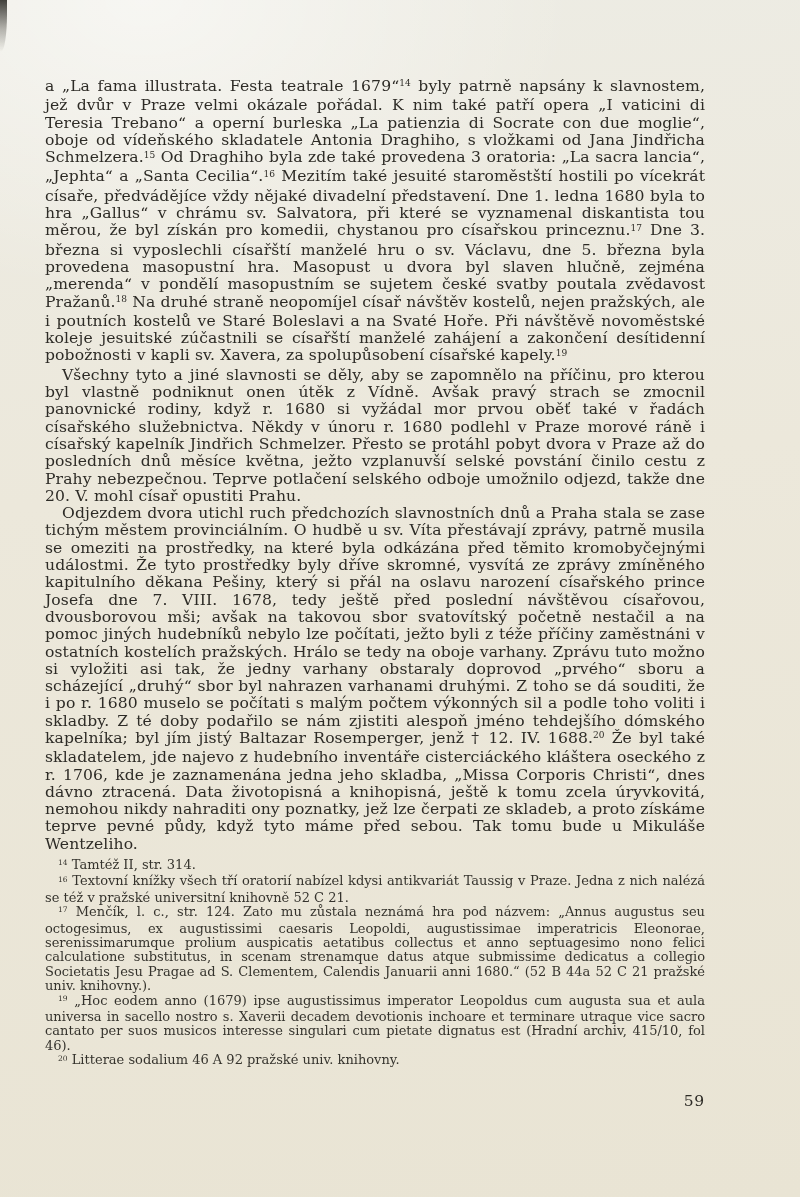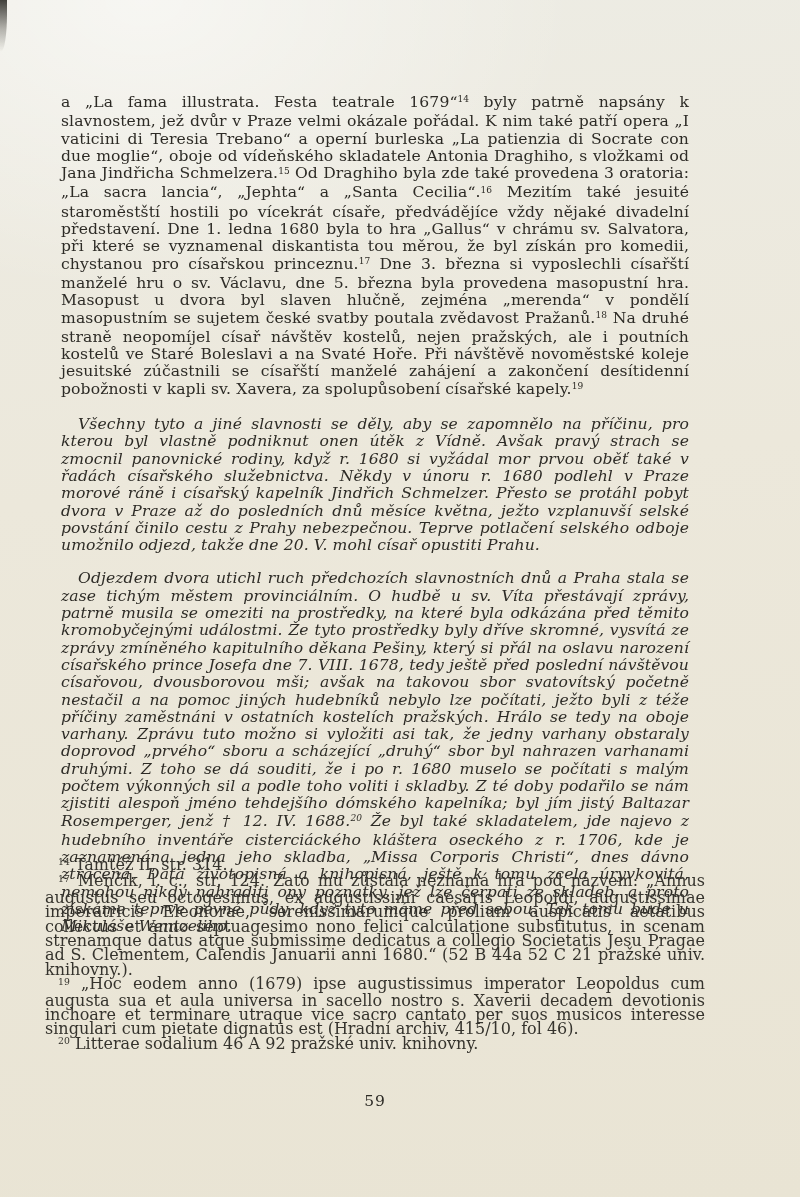--- a/index.html
+++ b/index.html
@@ -28,58 +28,59 @@
   }
   .body-text {
     position: absolute;
     left: 45px; top: 78px; width: 660px;
     font-size: 15.6px;
     line-height: 17.3px;
     text-align: justify;
     letter-spacing: 0.1px;
     color: #2d2b26;
   }
-  .body-text p { margin: 16px; }
-  .body-text p.indent { text-indent: 17px; font-style: italic; }
+  .body-text p { margin: 0; }
+  .body-text p.indent { text-indent: 17px; }
   sup {
     font-size: 0.58em;
     vertical-align: baseline;
     position: relative;
     top: -0.5em;
     letter-spacing: 0;
   }
   .footnotes {
     position: absolute;
     left: 45px; top: 858px; width: 660px;
-    font-size: 16px;
+    font-size: 13px;
     line-height: 14.4px;
     text-align: justify;
     color: #35332d;
   }
   .footnotes p { margin: 0; text-indent: 13px; }
   .page-number {
     position: absolute;
     left: 45px; top: 1092px; width: 660px;
-    text-align: center;
+    text-align: right;
     font-size: 15.5px;
     letter-spacing: 0.8px;
     color: #2d2b26;
   }
 </style>
 </head>
 <body>
 
 <div class="corner-shadow"></div>
 
 <div class="body-text">
     <p class="">a „La fama illustrata. Festa teatrale 1679“<sup>14</sup> byly patrně napsány k slavnostem, jež dvůr v Praze velmi okázale pořádal. K nim také patří opera „I vaticini di Teresia Trebano“ a operní burleska „La patienzia di Socrate con due moglie“, oboje od vídeňského skladatele Antonia Draghiho, s vložkami od Jana Jindřicha Schmelzera.<sup>15</sup> Od Draghiho byla zde také provedena 3 oratoria: „La sacra lancia“, „Jephta“ a „Santa Cecilia“.<sup>16</sup> Mezitím také jesuité staroměstští hostili po vícekrát císaře, předvádějíce vždy nějaké divadelní představení. Dne 1. ledna 1680 byla to hra „Gallus“ v chrámu sv. Salvatora, při které se vyznamenal diskantista tou měrou, že byl získán pro komedii, chystanou pro císařskou princeznu.<sup>17</sup> Dne 3. března si vyposlechli císařští manželé hru o sv. Václavu, dne 5. března byla provedena masopustní hra. Masopust u dvora byl slaven hlučně, zejména „merenda“ v pondělí masopustním se sujetem české svatby poutala zvědavost Pražanů.<sup>18</sup> Na druhé straně neopomíjel císař návštěv kostelů, nejen pražských, ale i poutních kostelů ve Staré Boleslavi a na Svaté Hoře. Při návštěvě novoměstské koleje jesuitské zúčastnili se císařští manželé zahájení a zakončení desítidenní pobožnosti v kapli sv. Xavera, za spolupůsobení císařské kapely.<sup>19</sup></p>
     <p class="indent">Všechny tyto a jiné slavnosti se děly, aby se zapomnělo na příčinu, pro kterou byl vlastně podniknut onen útěk z Vídně. Avšak pravý strach se zmocnil panovnické rodiny, když r. 1680 si vyžádal mor prvou oběť také v řadách císařského služebnictva. Někdy v únoru r. 1680 podlehl v Praze morové ráně i císařský kapelník Jindřich Schmelzer. Přesto se protáhl pobyt dvora v Praze až do posledních dnů měsíce května, ježto vzplanuvší selské povstání činilo cestu z Prahy nebezpečnou. Teprve potlačení selského odboje umožnilo odjezd, takže dne 20. V. mohl císař opustiti Prahu.</p>
     <p class="indent">Odjezdem dvora utichl ruch předchozích slavnostních dnů a Praha stala se zase tichým městem provinciálním. O hudbě u sv. Víta přestávají zprávy, patrně musila se omeziti na prostředky, na které byla odkázána před těmito kromobyčejnými událostmi. Že tyto prostředky byly dříve skromné, vysvítá ze zprávy zmíněného kapitulního děkana Pešiny, který si přál na oslavu narození císařského prince Josefa dne 7. VIII. 1678, tedy ještě před poslední návštěvou císařovou, dvousborovou mši; avšak na takovou sbor svatovítský početně nestačil a na pomoc jiných hudebníků nebylo lze počítati, ježto byli z téže příčiny zaměstnáni v ostatních kostelích pražských. Hrálo se tedy na oboje varhany. Zprávu tuto možno si vyložiti asi tak, že jedny varhany obstaraly doprovod „prvého“ sboru a scházející „druhý“ sbor byl nahrazen varhanami druhými. Z toho se dá souditi, že i po r. 1680 muselo se počítati s malým počtem výkonných sil a podle toho voliti i skladby. Z té doby podařilo se nám zjistiti alespoň jméno tehdejšího dómského kapelníka; byl jím jistý Baltazar Rosemperger, jenž † 12. IV. 1688.<sup>20</sup> Že byl také skladatelem, jde najevo z hudebního inventáře cisterciáckého kláštera oseckého z r. 1706, kde je zaznamenána jedna jeho skladba, „Missa Corporis Christi“, dnes dávno ztracená. Data životopisná a knihopisná, ještě k tomu zcela úryvkovitá, nemohou nikdy nahraditi ony poznatky, jež lze čerpati ze skladeb, a proto získáme teprve pevné půdy, když tyto máme před sebou. Tak tomu bude u Mikuláše Wentzeliho.</p>
   </div>
 
 <div class="footnotes">
     <p><sup>14</sup> Tamtéž II, str. 314.</p>
+    <p><sup>16</sup> Textovní knížky všech tří oratorií nabízel kdysi antikvariát Taussig v Praze. Jedna z nich nalézá se též v pražské universitní knihovně 52 C 21.</p>
     <p><sup>17</sup> Menčík, l. c., str. 124. Zato mu zůstala neznámá hra pod názvem: „Annus augustus seu octogesimus, ex augustissimi caesaris Leopoldi, augustissimae imperatricis Eleonorae, serenissimarumque prolium auspicatis aetatibus collectus et anno septuagesimo nono felici calculatione substitutus, in scenam strenamque datus atque submissime dedicatus a collegio Societatis Jesu Pragae ad S. Clementem, Calendis Januarii anni 1680.“ (52 B 44a 52 C 21 pražské univ. knihovny.).</p>
     <p><sup>19</sup> „Hoc eodem anno (1679) ipse augustissimus imperator Leopoldus cum augusta sua et aula universa in sacello nostro s. Xaverii decadem devotionis inchoare et terminare utraque vice sacro cantato per suos musicos interesse singulari cum pietate dignatus est (Hradní archiv, 415/10, fol 46).</p>
     <p><sup>20</sup> Litterae sodalium 46 A 92 pražské univ. knihovny.</p>
   </div>
 
 <div class="page-number">59</div>
 
 </body></html>

